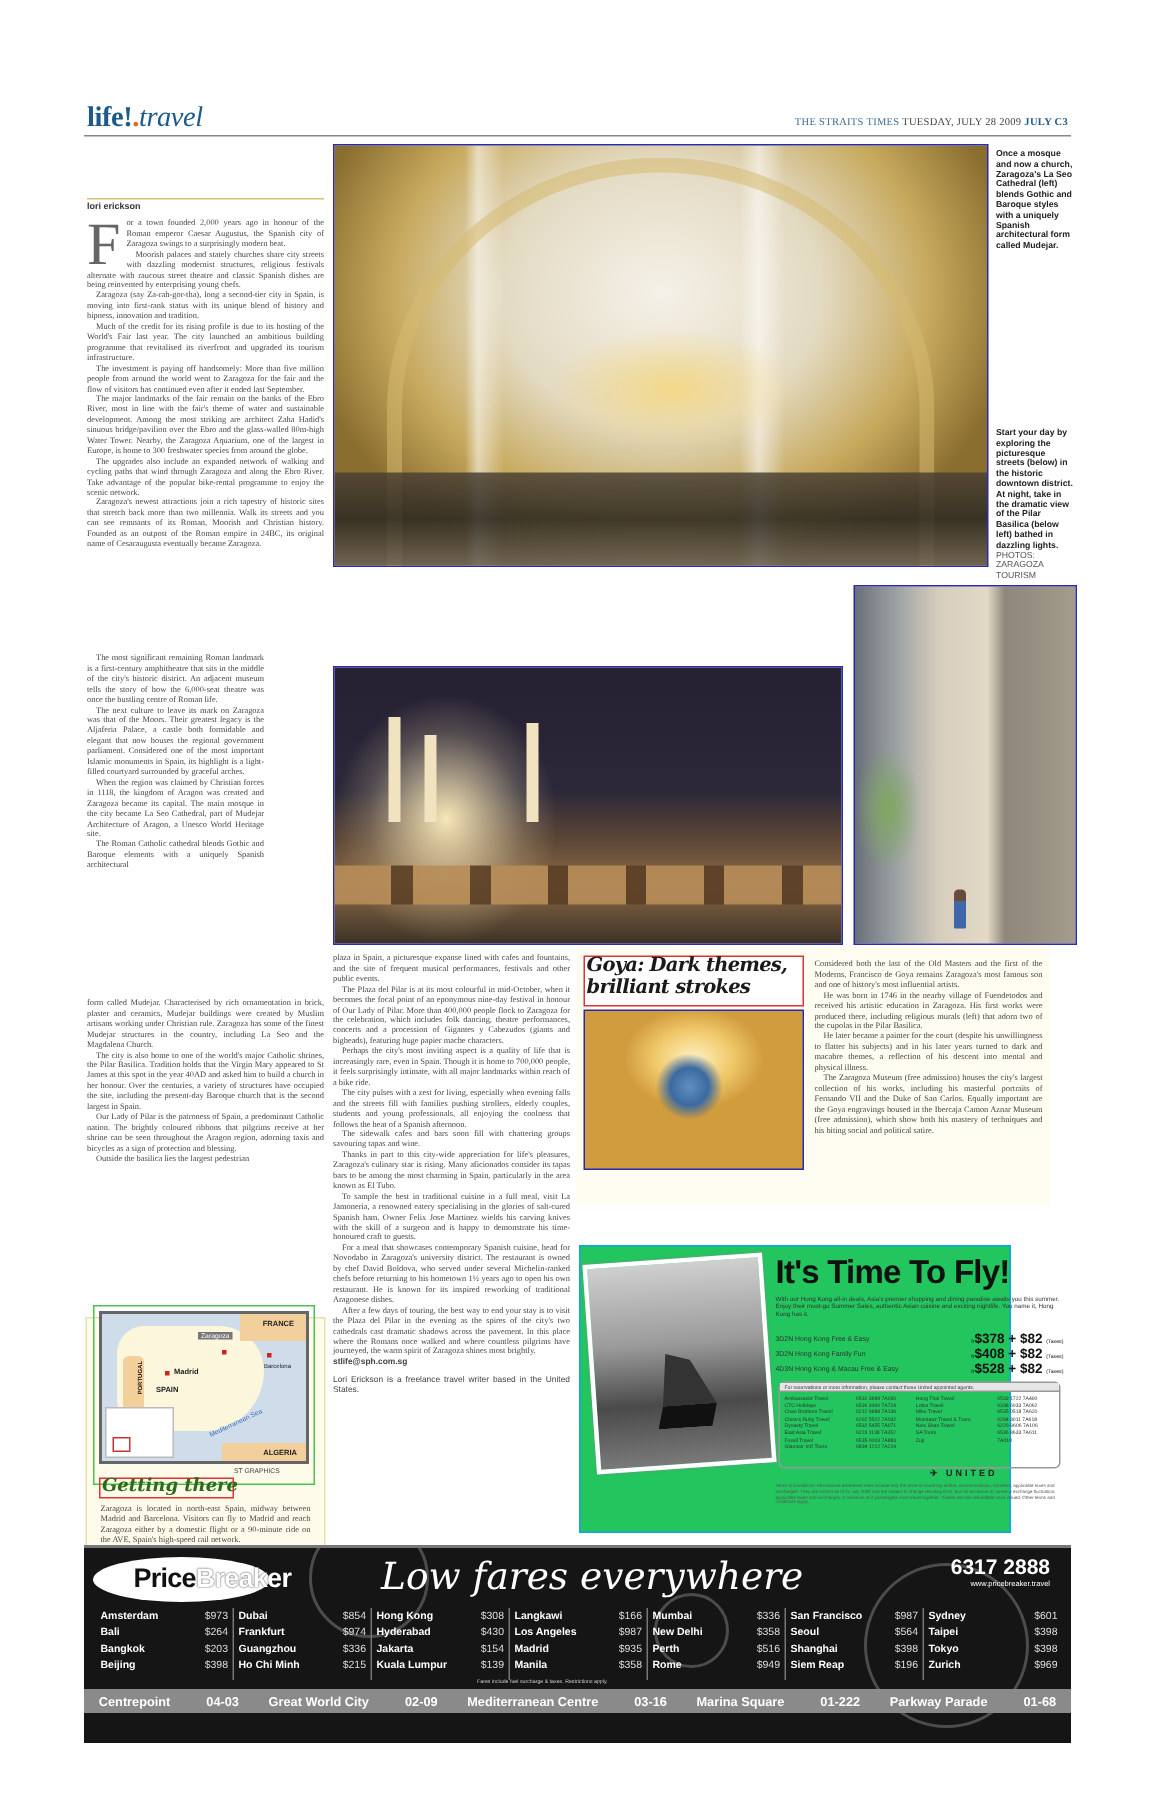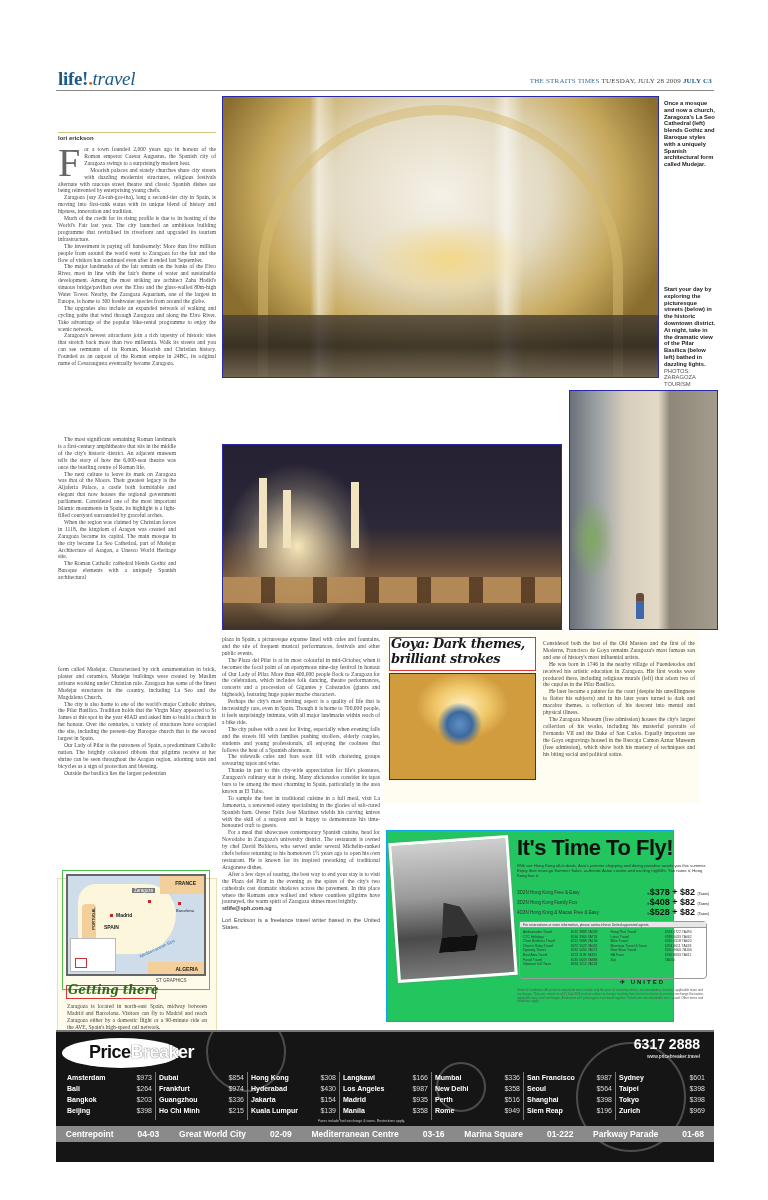--- a/index.html
+++ b/index.html
@@ -331,20 +331,21 @@
     <div class="ad-united">✈ <span>UNITED</span></div>
     <div class="ad-terms">Terms &amp; Conditions: All-inclusive advertised rates include only the price of round trip airfare, accommodation, transfers, applicable taxes and surcharges. They are correct as of 21 July 2009 and are subject to change resulting from, but not exclusive to currency exchange fluctuation, applicable taxes and surcharges. A minimum of 2 passengers must travel together. Tickets are non-refundable once issued. Other terms and conditions apply.</div>
   </div>
 
   <div class="pb">
     <div class="swirl" style="left:150px;top:-20px;width:80px;height:80px;"></div>
     <div class="swirl" style="left:520px;top:10px;width:110px;height:110px;"></div>
     <div class="swirl" style="left:380px;top:30px;width:50px;height:50px;"></div>
     <div class="pb-logo"></div>
     <div class="pb-logo-text"><span>Price</span><span class="b">Breaker</span></div>
+    <div class="pb-slogan">Low fares everywhere</div>
     <div class="pb-phone">6317 2888</div>
     <div class="pb-url">www.pricebreaker.travel</div>
 
     <div class="pb-grid">
       <div class="pb-col">
         <div class="pb-item">
             <span class="d">Amsterdam</span>
             <span class="p">$973</span>
           </div>
         <div class="pb-item">

